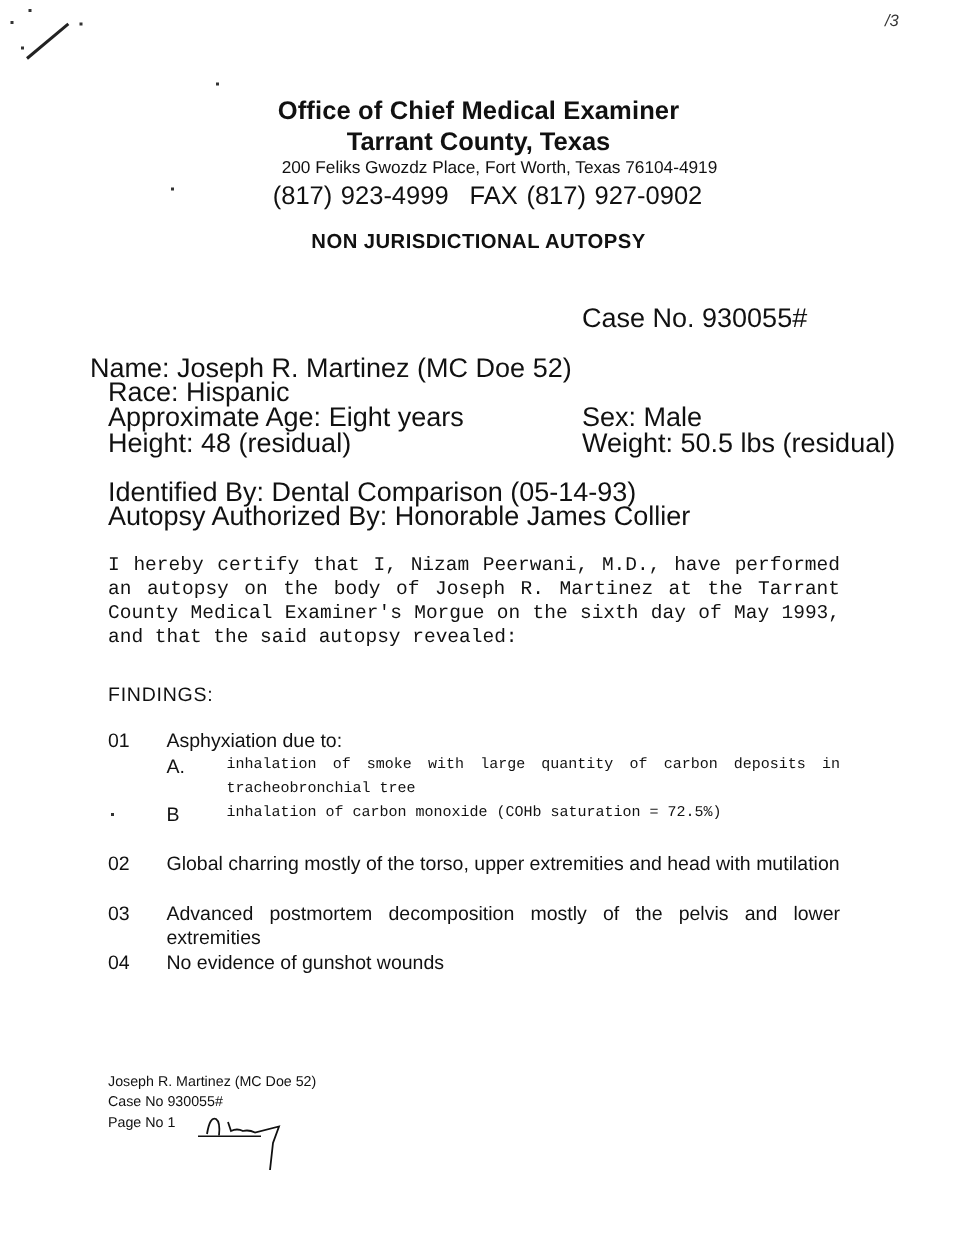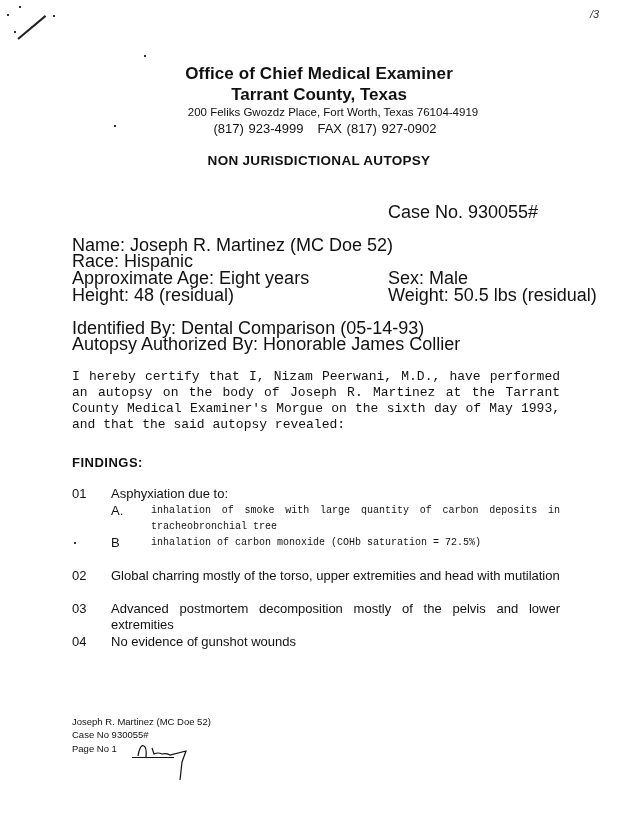--- a/index.html
+++ b/index.html
@@ -47,21 +47,21 @@
       font-weight: bold;
     }
     .hdr-addr {
       top: 106px;
       font-size: 11.5px;
       padding-left: 28px;
       box-sizing: border-box;
     }
     .hdr-phone {
       top: 121px;
-      font-size: 13px;
+      font-size: 17px;
       padding-left: 12px;
       box-sizing: border-box;
       word-spacing: 1px;
     }
     .hdr-phone .gap { display: inline-block; width: 14px; }
     .doc-type {
       top: 153px;
       font-size: 13.5px;
       font-weight: bold;
       letter-spacing: 0.3px;
@@ -76,21 +76,21 @@
       width: 488px;
       font-size: 13px;
       line-height: 16px;
       text-align: justify;
       text-align-last: left;
       font-family: Liberation Mono, monospace;
     }
     .findings-title {
       left: 72px; top: 455px;
       font-size: 13px;
-      font-weight: bold;
+      font-weight: normal;
       letter-spacing: 0.5px;
     }
     .f-num {
       left: 72px;
       font-size: 13px;
       line-height: 16px;
     }
     .f-text {
       left: 111px;
       width: 449px;
@@ -141,21 +141,21 @@
 <div class="abs hdr hdr-title">Office of Chief Medical Examiner</div>
 <div class="abs hdr hdr-county">Tarrant County, Texas</div>
 <div class="abs hdr hdr-addr">200 Feliks Gwozdz Place, Fort Worth, Texas 76104-4919</div>
 <div class="abs hdr hdr-phone">
   <span>(817) 923-4999</span><span class="gap"></span><span>FAX (817) 927-0902</span>
 </div>
 <div class="abs hdr doc-type">NON JURISDICTIONAL AUTOPSY</div>
 
 <div class="abs txt" style="left:388px;top:204px">Case No. 930055#</div>
 
-<div class="abs txt" style="left:72px;top:237px">Name: Joseph R. Martinez (MC Doe 52)</div>
+<div class="abs txt" style="left:60px;top:237px">Name: Joseph R. Martinez (MC Doe 52)</div>
 <div class="abs txt" style="left:72px;top:253px">Race: Hispanic</div>
 <div class="abs txt" style="left:72px;top:270px">Approximate Age: Eight years</div>
 <div class="abs txt" style="left:72px;top:287px">Height: 48 (residual)</div>
 <div class="abs txt" style="left:388px;top:270px">Sex: Male</div>
 <div class="abs txt" style="left:388px;top:287px">Weight: 50.5 lbs (residual)</div>
 <div class="abs txt" style="left:72px;top:320px">Identified By: Dental Comparison (05-14-93)</div>
 <div class="abs txt" style="left:72px;top:336px">Autopsy Authorized By: Honorable James Collier</div>
 
 <div class="abs para">I hereby certify that I, Nizam Peerwani, M.D., have performed an autopsy on the body of Joseph R. Martinez at the Tarrant County Medical Examiner's Morgue on the sixth day of May 1993, and that the said autopsy revealed:</div>
 

